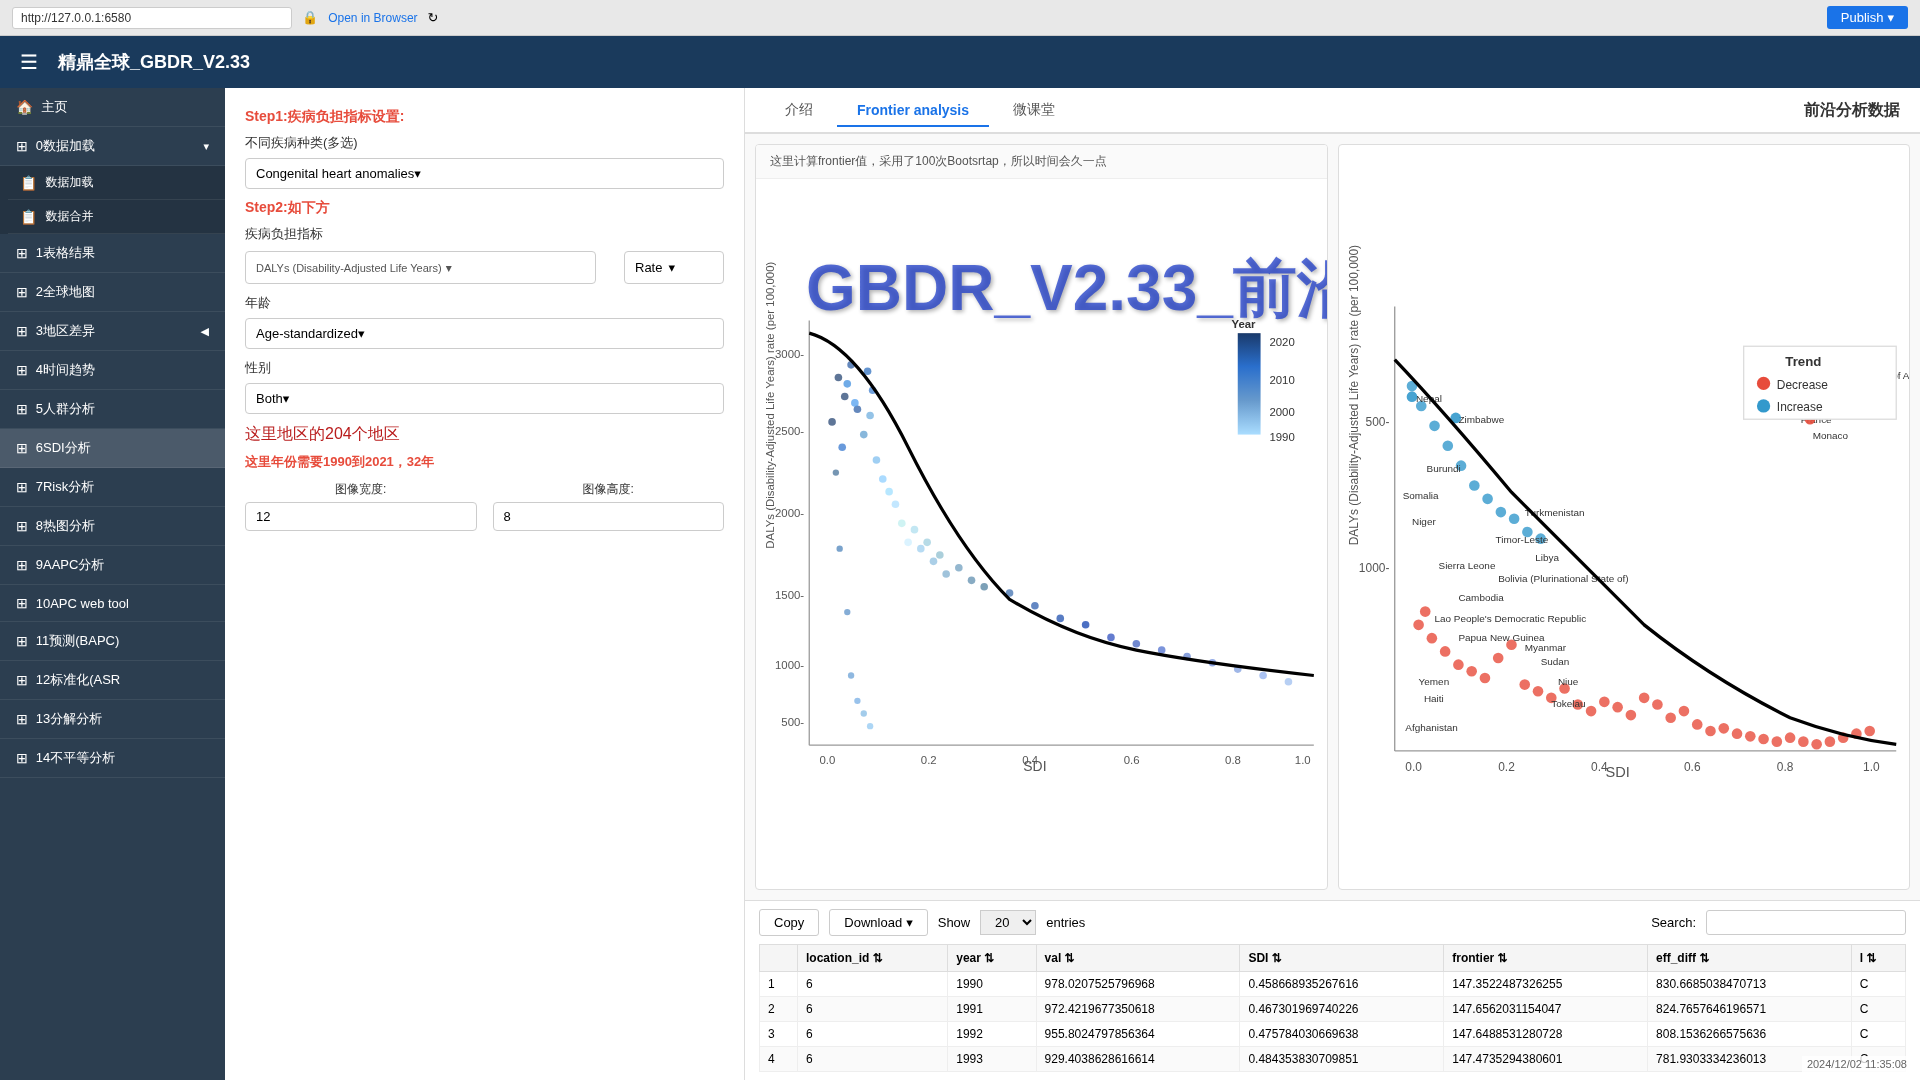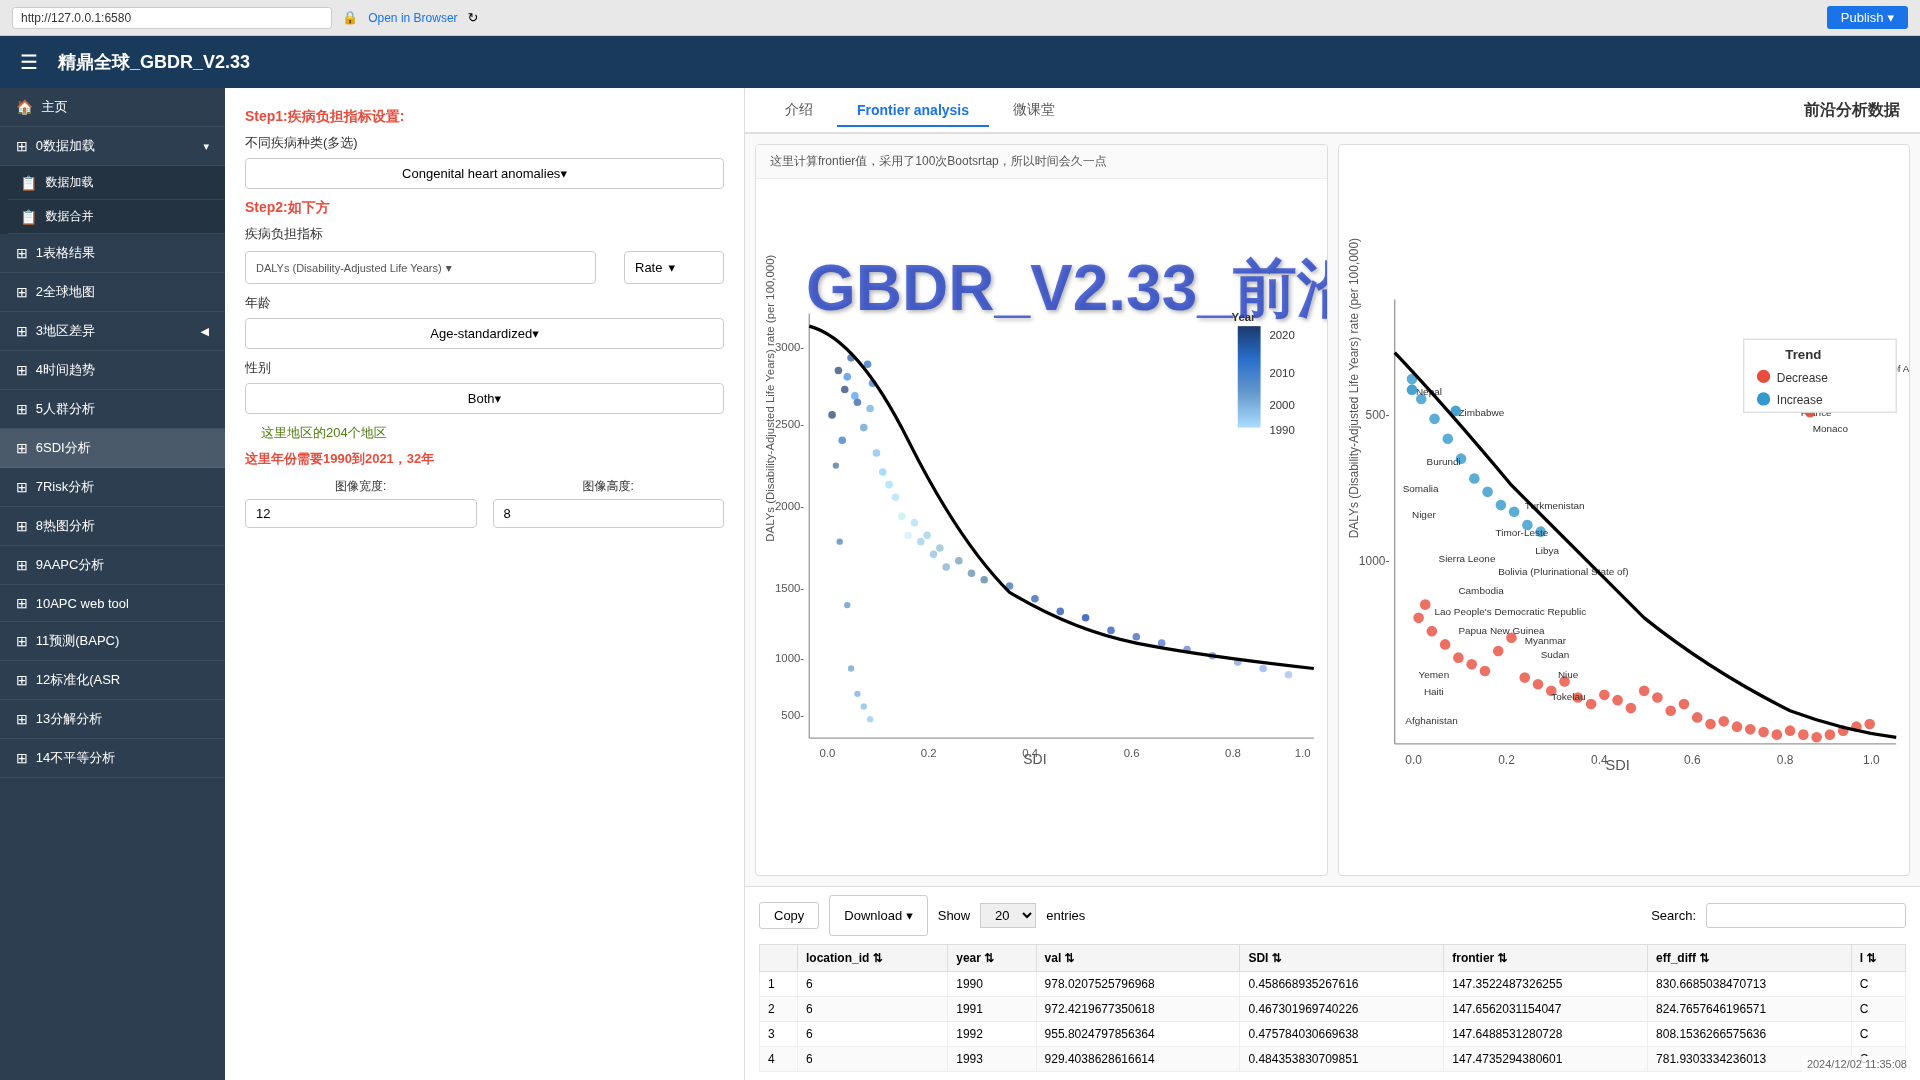--- a/index.html
+++ b/index.html
@@ -15,21 +15,21 @@
       border-bottom: 1px solid #ccc;
       gap: 10px;
     }
     .browser-url {
       background: white;
       border: 1px solid #ccc;
       border-radius: 3px;
       padding: 3px 8px;
       font-size: 12px;
       color: #333;
-      width: 320px;
+      width: 280px;
     }
     .browser-open-btn {
       font-size: 12px;
       color: #1a73e8;
       cursor: pointer;
       background: none;
       border: none;
     }
     .publish-btn {
       margin-left: auto;
@@ -123,21 +123,21 @@
     .select-box {
       width: 100%;
       border: 1px solid #ccc;
       border-radius: 4px;
       padding: 7px 10px;
       font-size: 13px;
       background: white;
       cursor: pointer;
       display: flex;
       align-items: center;
-      justify-content: center;
+      justify-content: flex-start;
       margin-bottom: 10px;
     }
     .row-controls {
       display: flex;
       gap: 28px;
       margin-bottom: 10px;
       margin-top: 8px;
     }
     .indicator-box {
       border: 1px solid #ccc;
@@ -158,23 +158,23 @@
       padding: 8px 10px;
       font-size: 13px;
       background: white;
       cursor: pointer;
       display: flex;
       align-items: center;
       gap: 6px;
       min-width: 100px;
     }
     .note-text {
-      font-size: 13px;
-      color: #4d7c0f;
-      margin: 8px 16px;
+      font-size: 16px;
+      color: #b91c1c;
+      margin: 8px 0;
     }
     .note-highlight {
       font-size: 13px;
       color: #e74c3c;
       font-weight: bold;
     }
     .img-size-row {
       display: flex;
       gap: 16px;
       margin-top: 10px;
@@ -301,21 +301,21 @@
       border: 1px solid #ccc;
       border-radius: 3px;
       padding: 5px 14px;
       font-size: 13px;
       cursor: pointer;
     }
     .download-btn {
       background: white;
       border: 1px solid #ccc;
       border-radius: 3px;
-      padding: 12px 14px;
+      padding: 5px 14px;
       font-size: 13px;
       cursor: pointer;
       display: flex;
       align-items: flex-end;
       gap: 4px;
     }
     .show-label { font-size: 13px; }
     .entries-select {
       border: 1px solid #ccc;
       border-radius: 0;

